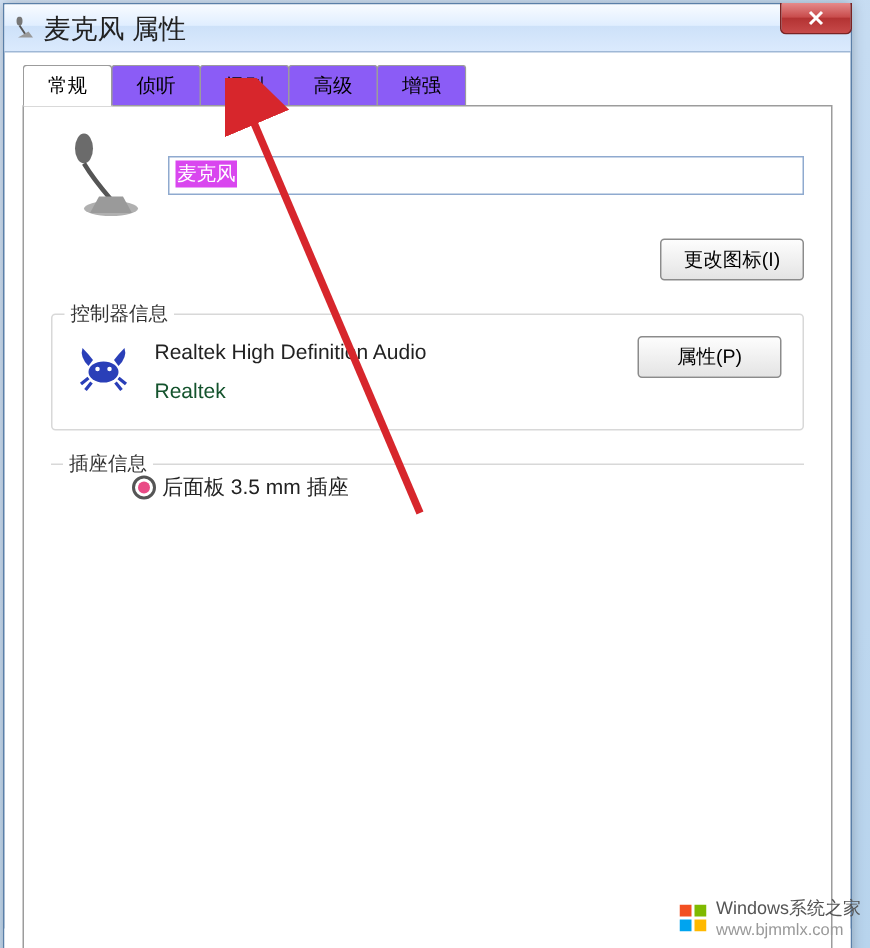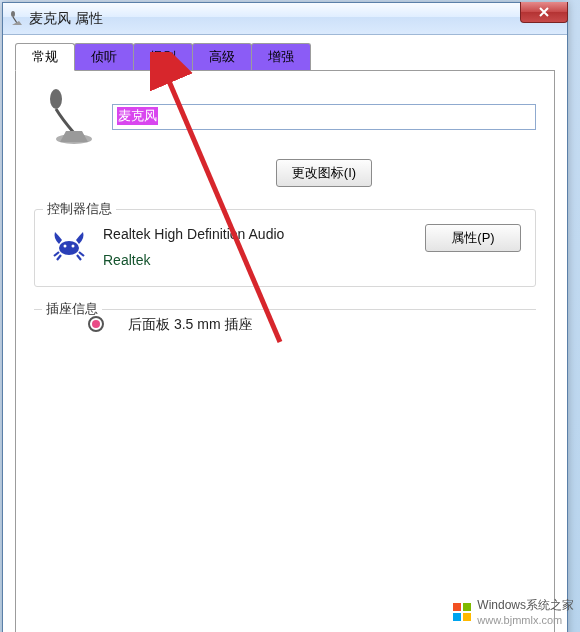--- a/index.html
+++ b/index.html
@@ -31,21 +31,21 @@
       display: flex;
       align-items: center;
       padding: 0 4px;
       gap: 6px;
       position: relative;
     }
     .titlebar-icon {
       width: 16px; height: 16px;
     }
     .titlebar-title {
-      font-size: 14px;
+      font-size: 18px;
       color: #222;
     }
     .close-btn {
       position: absolute;
       right: -1px;
       top: -1px;
       width: 48px;
       height: 21px;
       background: linear-gradient(to bottom, #e58a8a 0%, #c84b4b 48%, #b33232 49%, #c74a4a 100%);
       border: 1px solid #7a2323;
@@ -117,21 +117,21 @@
       font-family: inherit;
     }
     .device-name-input .selected-text {
       background: #d946ef;
       color: #fff;
       display: inline-block;
       padding: 0 1px;
     }
     .change-icon-btn-wrap {
       display: flex;
-      justify-content: center;
+      justify-content: flex-end;
       padding-left: 78px;
       margin-top: 6px;
       margin-bottom: 22px;
     }
     .win-btn {
       min-width: 96px;
       height: 28px;
       padding: 0 14px;
       background: linear-gradient(to bottom, #fdfdfd, #e4e4e4);
       border: 1px solid #8b8b8b;
@@ -170,21 +170,22 @@
       padding-top: 2px;
     }
     .controller-name { font-size: 14px; color: #222; margin-bottom: 10px;}
     .controller-vendor { font-size: 14px; color: #14532d; }
     .props-btn-col {
       display: flex;
       align-items: center;
     }
     .jack-row {
       display: flex;
-      gap: 24px;
+      align-items: center;
+      gap: 4px;
       padding-left: 40px;
     }
     .jack-icon {
       width: 16px; height: 16px; border-radius: 50%;
       border: 2px solid #555;
       position: relative;
       flex-shrink: 0;
     }
     .jack-icon::after {
       content: "";

